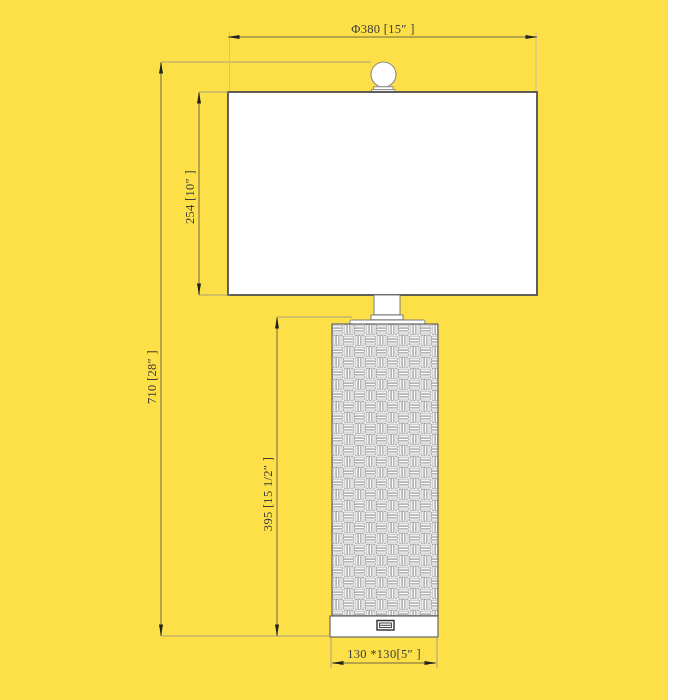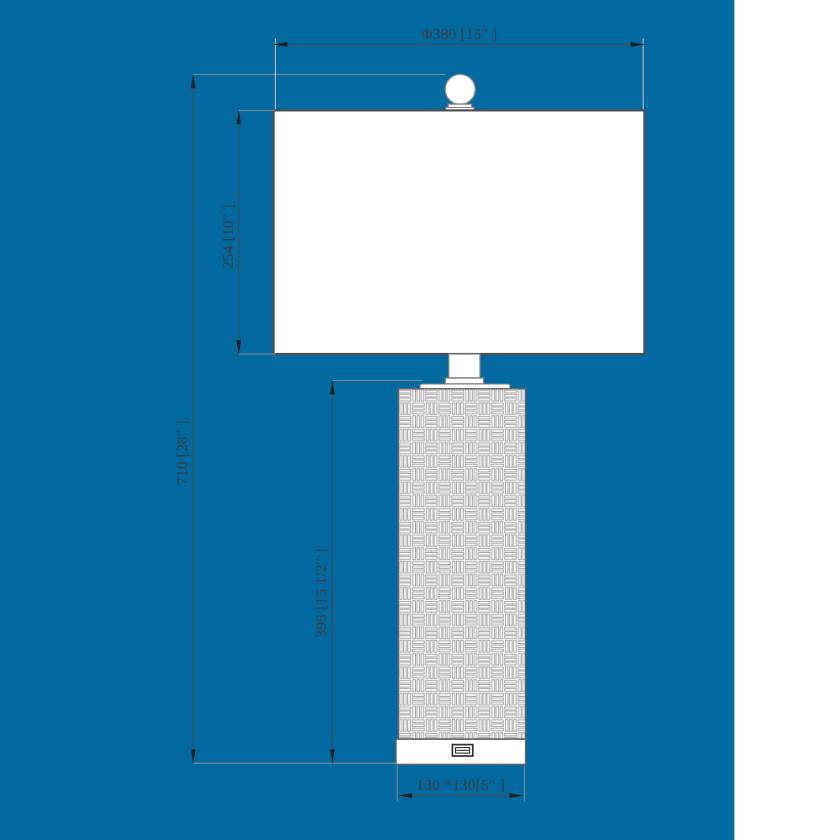--- a/index.html
+++ b/index.html
@@ -2,23 +2,23 @@
 <html><head>
 <meta charset="utf-8">
 <style>
   html, body {
     margin: 0;
     padding: 0;
     background: #ffffff;
   }
   .canvas {
     position: relative;
-    width: 612px;
+    width: 668px;
     height: 700px;
-    background: #0369a1;
+    background: #fde047;
     overflow: hidden;
     font-family: "Liberation Serif", "DejaVu Serif", serif;
   }
   svg text {
     font-family: "Liberation Serif", "DejaVu Serif", serif;
     font-size: 12.5px;
     fill: #3d3d3d;
     letter-spacing: 0.3px;
   }
   .dim-line      { stroke: #4a4a4a; stroke-width: 0.8; }

